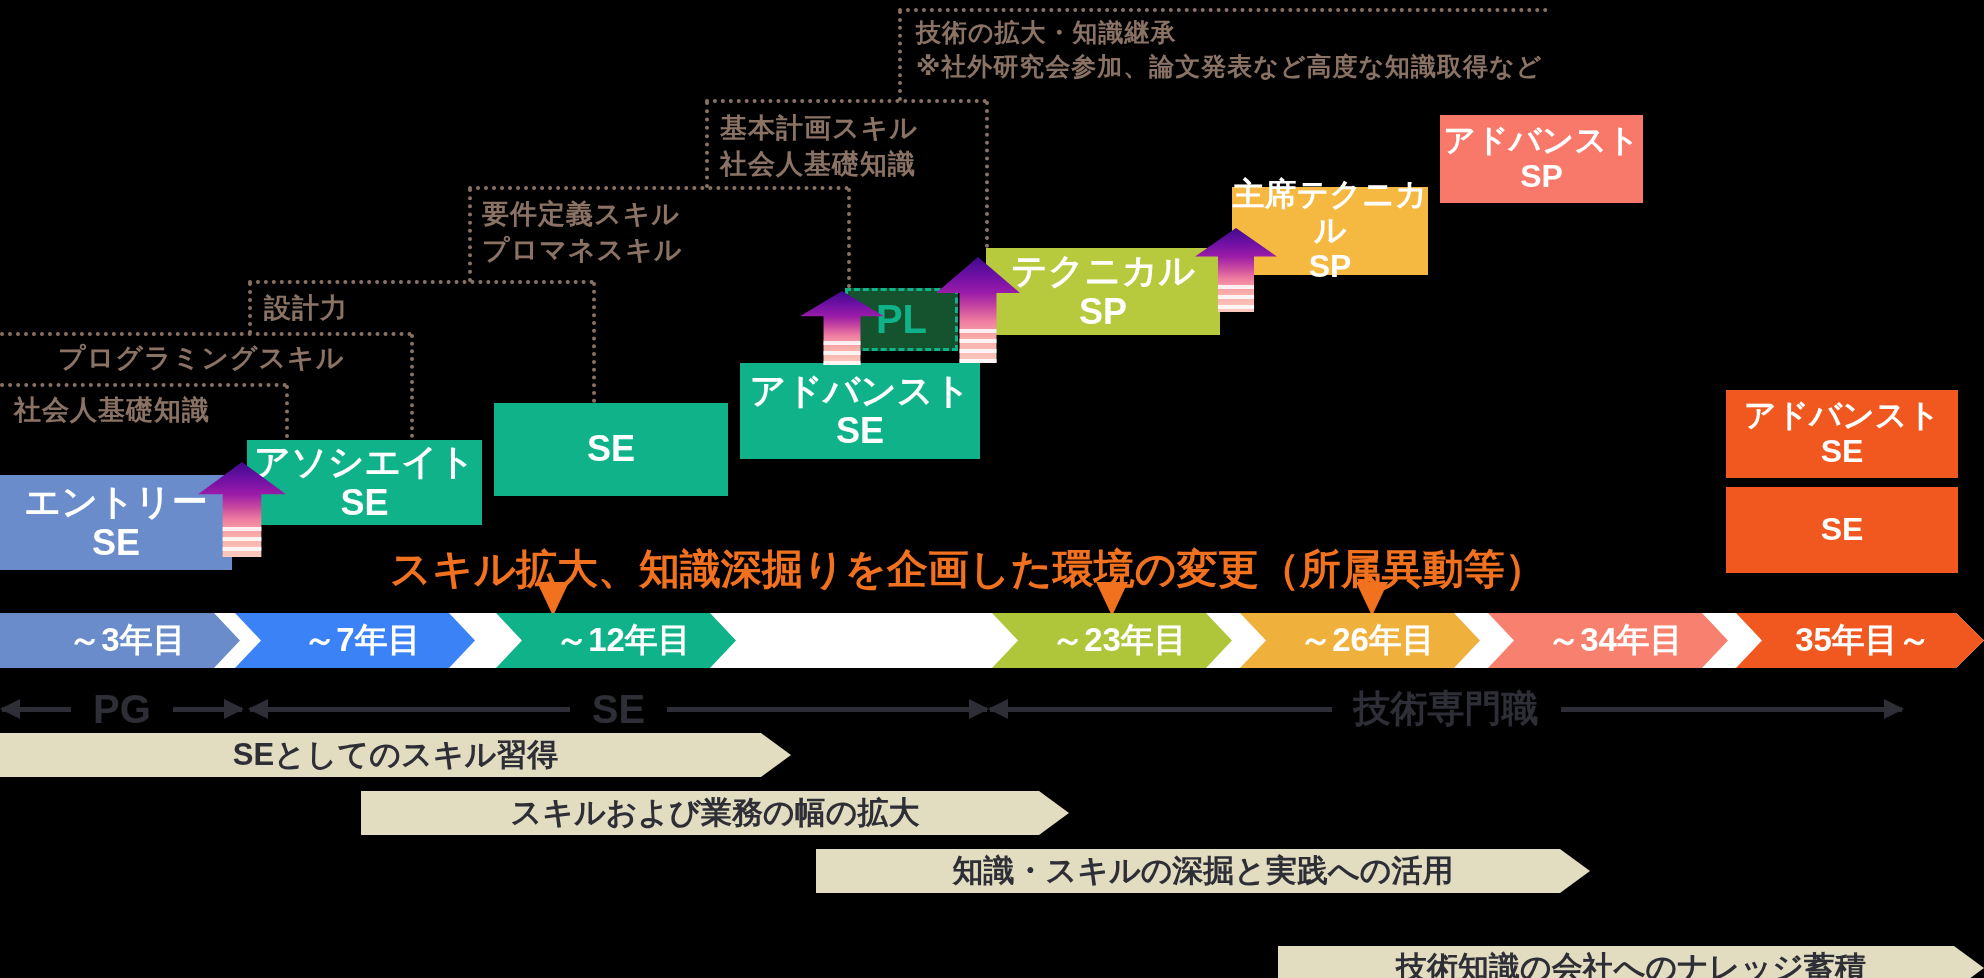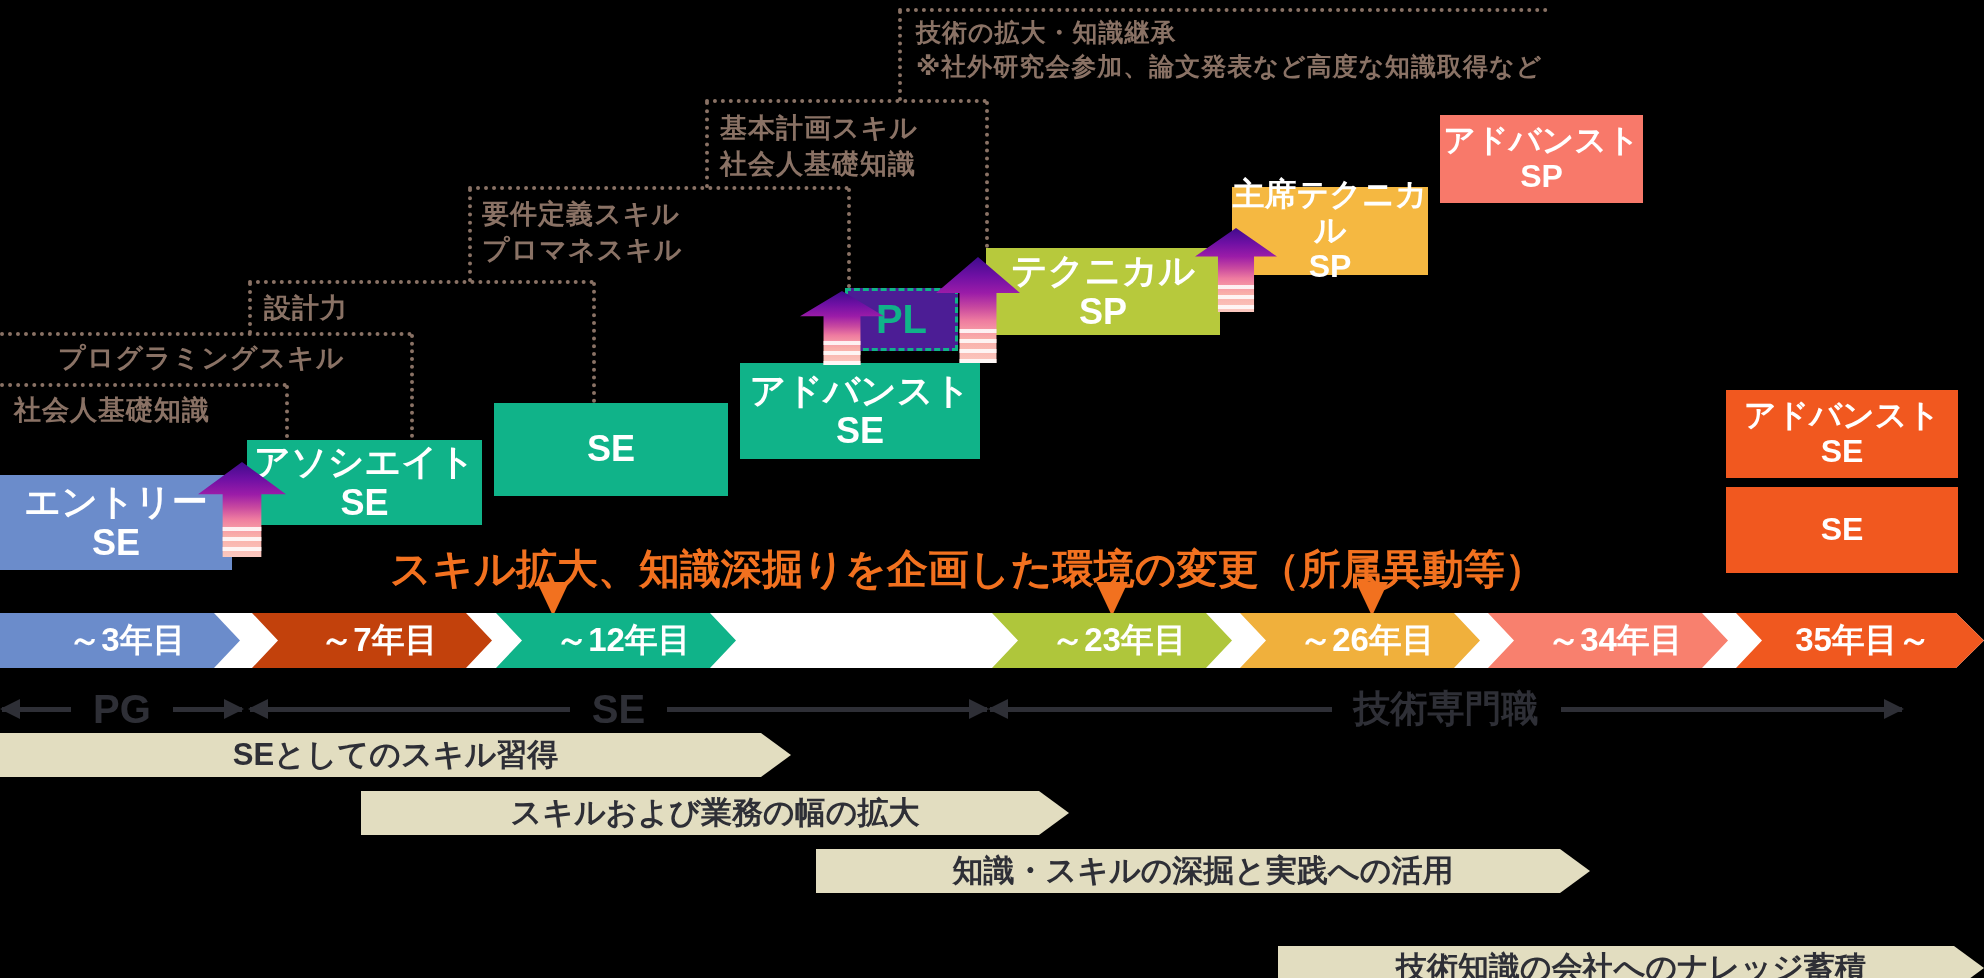--- a/index.html
+++ b/index.html
@@ -85,21 +85,21 @@
 <div class="abs skill-label small" style="left:916px;top:16px;">技術の拡大・知識継承
 ※社外研究会参加、論文発表など高度な知識取得など</div>
 
 <div class="abs role-box" style="left: 0px; top: 475px; width: 232px; height: 95px; background-color: rgb(107, 140, 203);">エントリー
 SE</div>
 <div class="abs role-box" style="left: 247px; top: 440px; width: 235px; height: 85px; background-color: rgb(16, 179, 137);">アソシエイト
 SE</div>
 <div class="abs role-box" style="left: 494px; top: 403px; width: 234px; height: 93px; background-color: rgb(16, 179, 137);">SE</div>
 <div class="abs role-box" style="left: 740px; top: 363px; width: 240px; height: 96px; background-color: rgb(16, 179, 137);">アドバンスト
 SE</div>
-<div class="abs role-box pl" style="left: 845px; top: 288px; width: 113px; height: 63px; color: rgb(16, 179, 137); background-color: #4c1d95; border-color: rgb(16, 179, 137);">PL</div>
+<div class="abs role-box pl" style="left: 845px; top: 288px; width: 113px; height: 63px; color: rgb(16, 179, 137); background-color: #14532d; border-color: rgb(16, 179, 137);">PL</div>
 <div class="abs role-box" style="left: 986px; top: 248px; width: 234px; height: 87px; background-color: rgb(183, 201, 60);">テクニカル
 SP</div>
 <div class="abs role-box" style="left: 1232px; top: 187px; width: 196px; height: 88px; font-size: 32px; background-color: rgb(245, 184, 65);">主席テクニカル
 SP</div>
 <div class="abs role-box" style="left: 1440px; top: 115px; width: 203px; height: 88px; font-size: 32px; background-color: rgb(248, 121, 106);">アドバンスト
 SP</div>
 <div class="abs role-box" style="left: 1726px; top: 390px; width: 232px; height: 88px; font-size: 32px; background-color: rgb(241, 88, 31);">アドバンスト
 SE</div>
 <div class="abs role-box" style="left: 1726px; top: 487px; width: 232px; height: 86px; font-size: 32px; background-color: rgb(241, 88, 31);">SE</div>
 
@@ -108,21 +108,21 @@
 <div class="abs up-arrow" style="left:936px;top:257px;width:84px;height:106px;"></div>
 <div class="abs up-arrow" style="left:1195px;top:228px;width:82px;height:84px;"></div>
 
 <div class="abs env-heading" style="left: 390px; top: 542px; color: rgb(242, 113, 31);">スキル拡大、知識深掘りを企画した環境の変更（所属異動等）</div>
 <div class="abs down-tri" style="left:537px;top:582px;"></div>
 <div class="abs down-tri" style="left:1096px;top:582px;"></div>
 <div class="abs down-tri" style="left:1356px;top:582px;"></div>
 
 <div class="abs chev-band" style="left:0;top:613px;width:1984px;height:55px;">
   <div class="chev first" style="left: 0px; background-color: rgb(107, 140, 203);">～3年目</div>
-  <div class="chev mid" style="left: 252px; background-color: #c2410c;">～7年目</div>
+  <div class="chev mid" style="left: 235px; background-color: #3b82f6;">～7年目</div>
   <div class="chev mid" style="left: 496px; background-color: rgb(16, 179, 137);">～12年目</div>
   <div class="chev mid" style="left: 992px; background-color: rgb(175, 198, 59);">～23年目</div>
   <div class="chev mid" style="left: 1240px; background-color: rgb(240, 176, 60);">～26年目</div>
   <div class="chev mid" style="left: 1488px; background-color: rgb(248, 128, 110);">～34年目</div>
   <div class="chev last" style="left: 1736px; background-color: rgb(240, 88, 31);">35年目～</div>
 </div>
 
 <div class="abs axis-zone" style="left:2px;top:686px;width:240px;height:46px;">
   <span class="ax-line head-l"></span>
   <span class="ax-label">PG</span>

